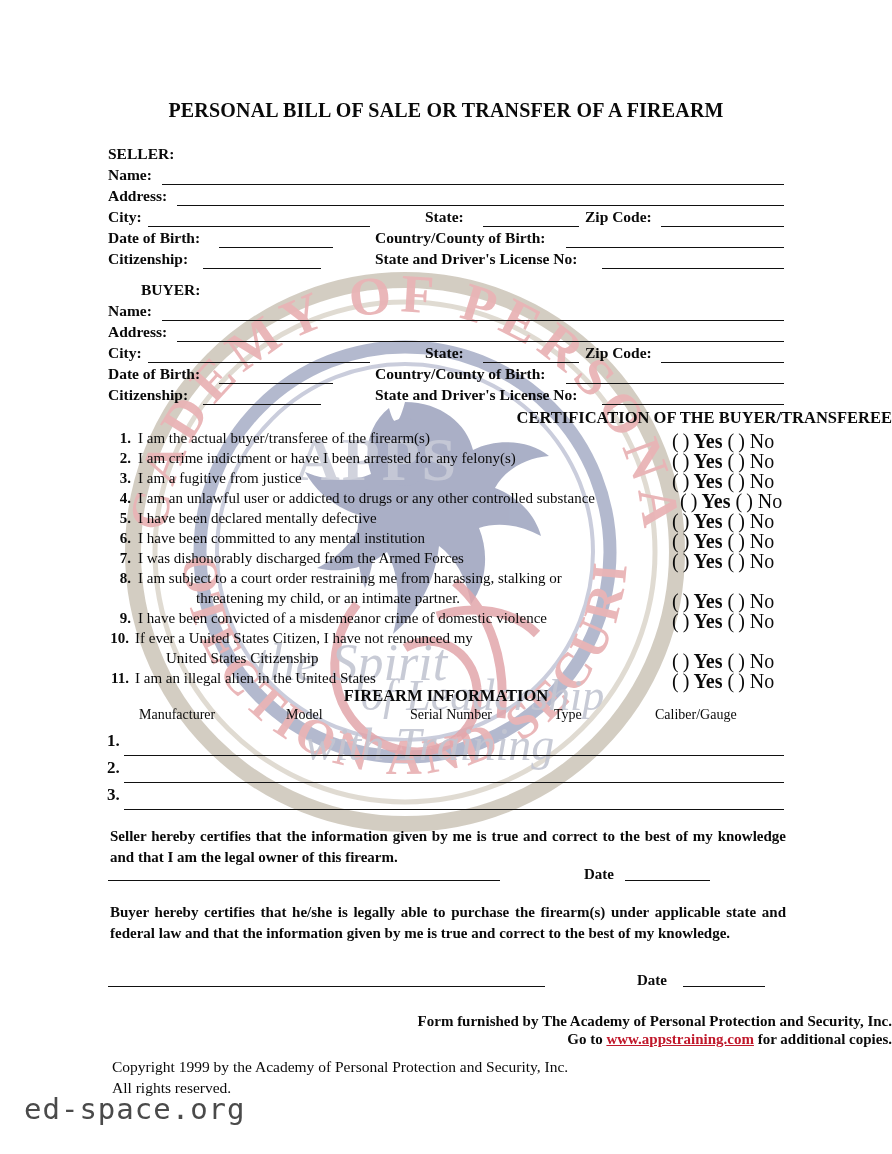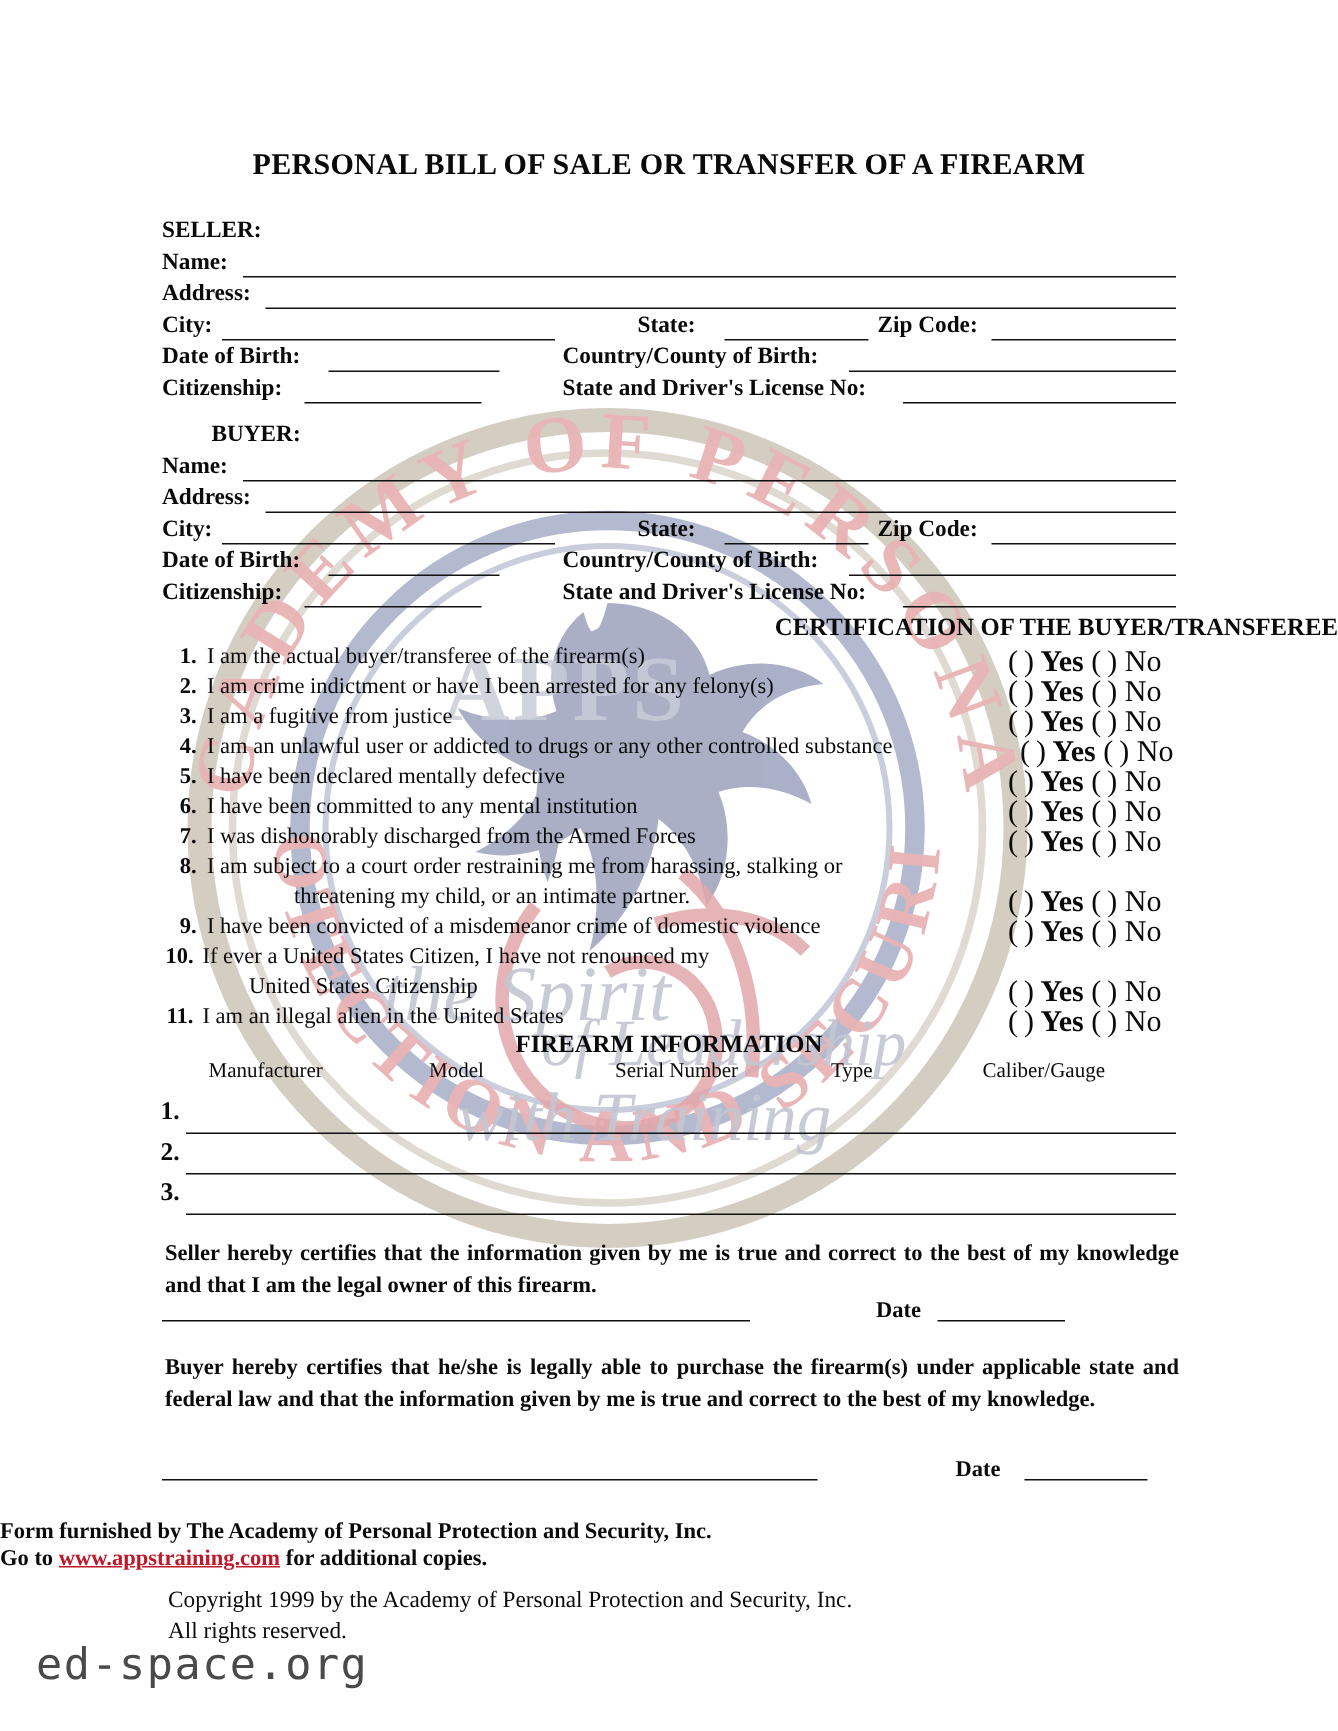--- a/index.html
+++ b/index.html
@@ -51,21 +51,21 @@
 
   
   .para{
     position:absolute;font-weight:bold;font-size:15px;text-align:justify;
     line-height:21px;
   }
   .datelbl{position:absolute;font-weight:bold;font-size:15px;}
 
   
   .foot{
-    position:absolute;left:0;right:0;text-align:left;font-weight:bold;font-size:15px;
+    position:absolute;left:0;right:0;text-align:right;font-weight:bold;font-size:15px;
   }
   .url{color:#c0182b;text-decoration:underline;font-weight:bold;}
   .copy{position:absolute;left:112px;font-size:15.5px;font-weight:normal;line-height:21px;}
 
   .sitemark{
     position:absolute;left:24px;top:1092px;
     font-family:"DejaVu Sans Mono","Liberation Mono",monospace;
     font-size:29px;color:#4a4a4a;letter-spacing:1px;
   }
 </style>

